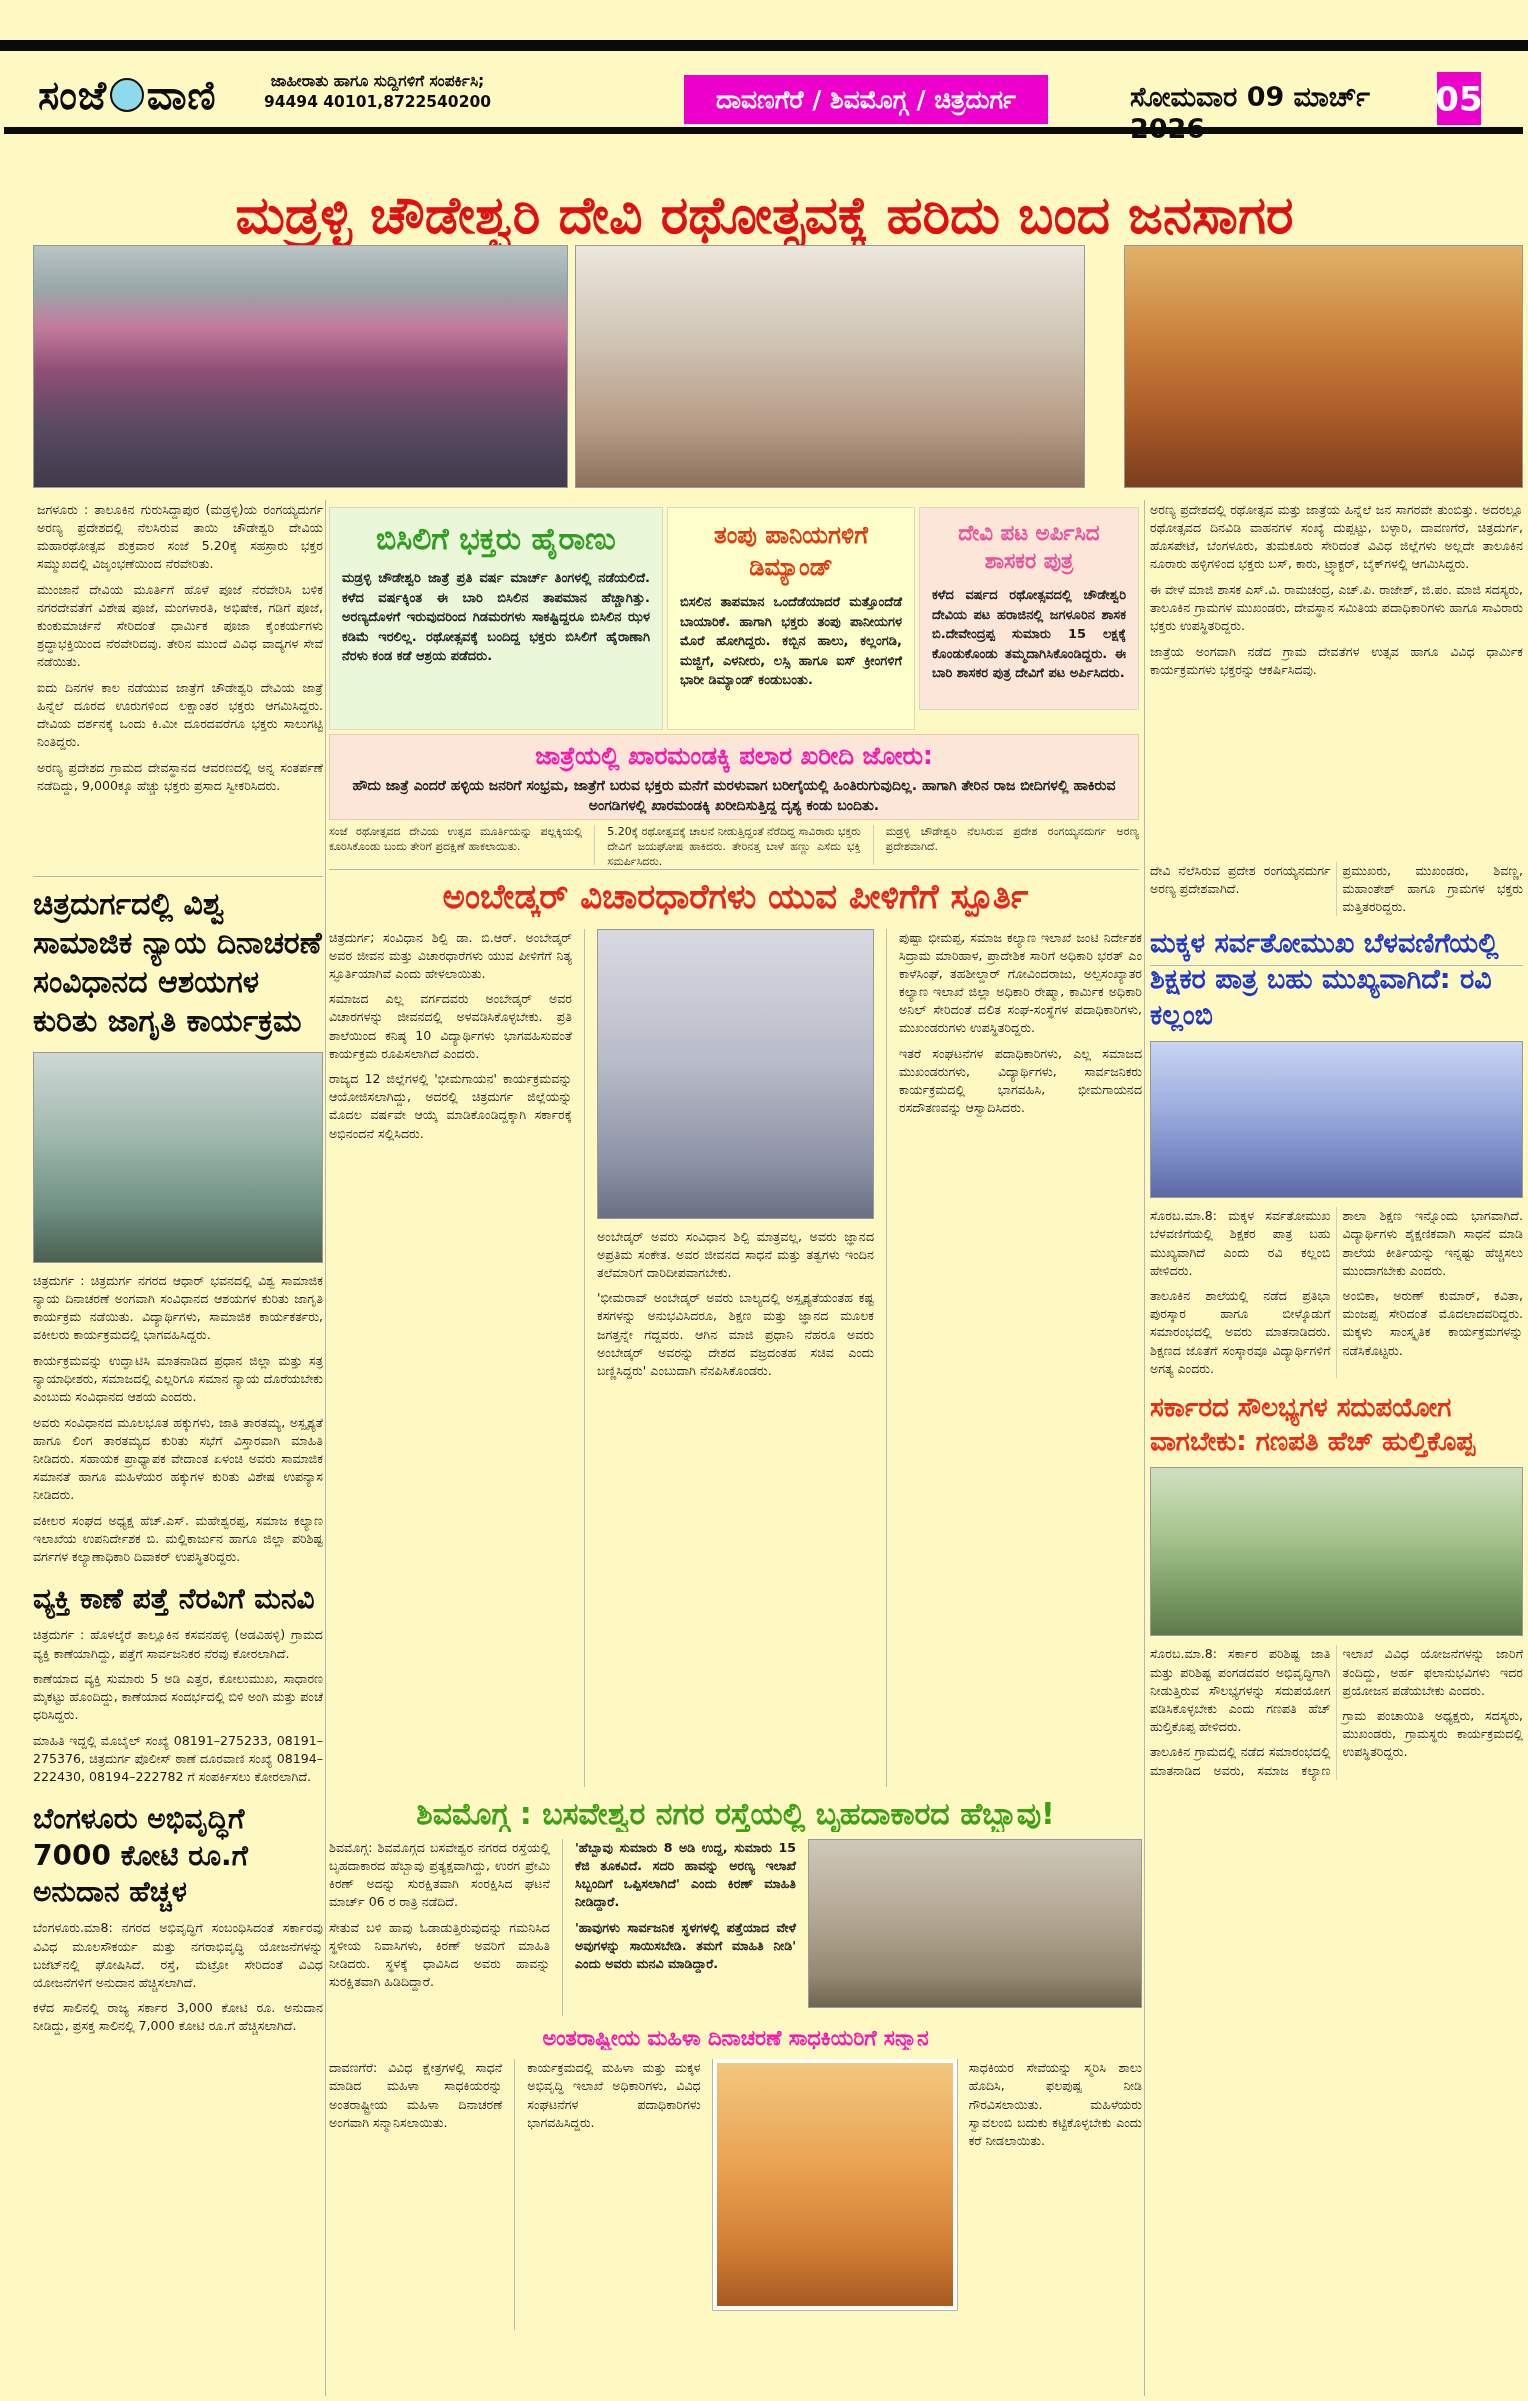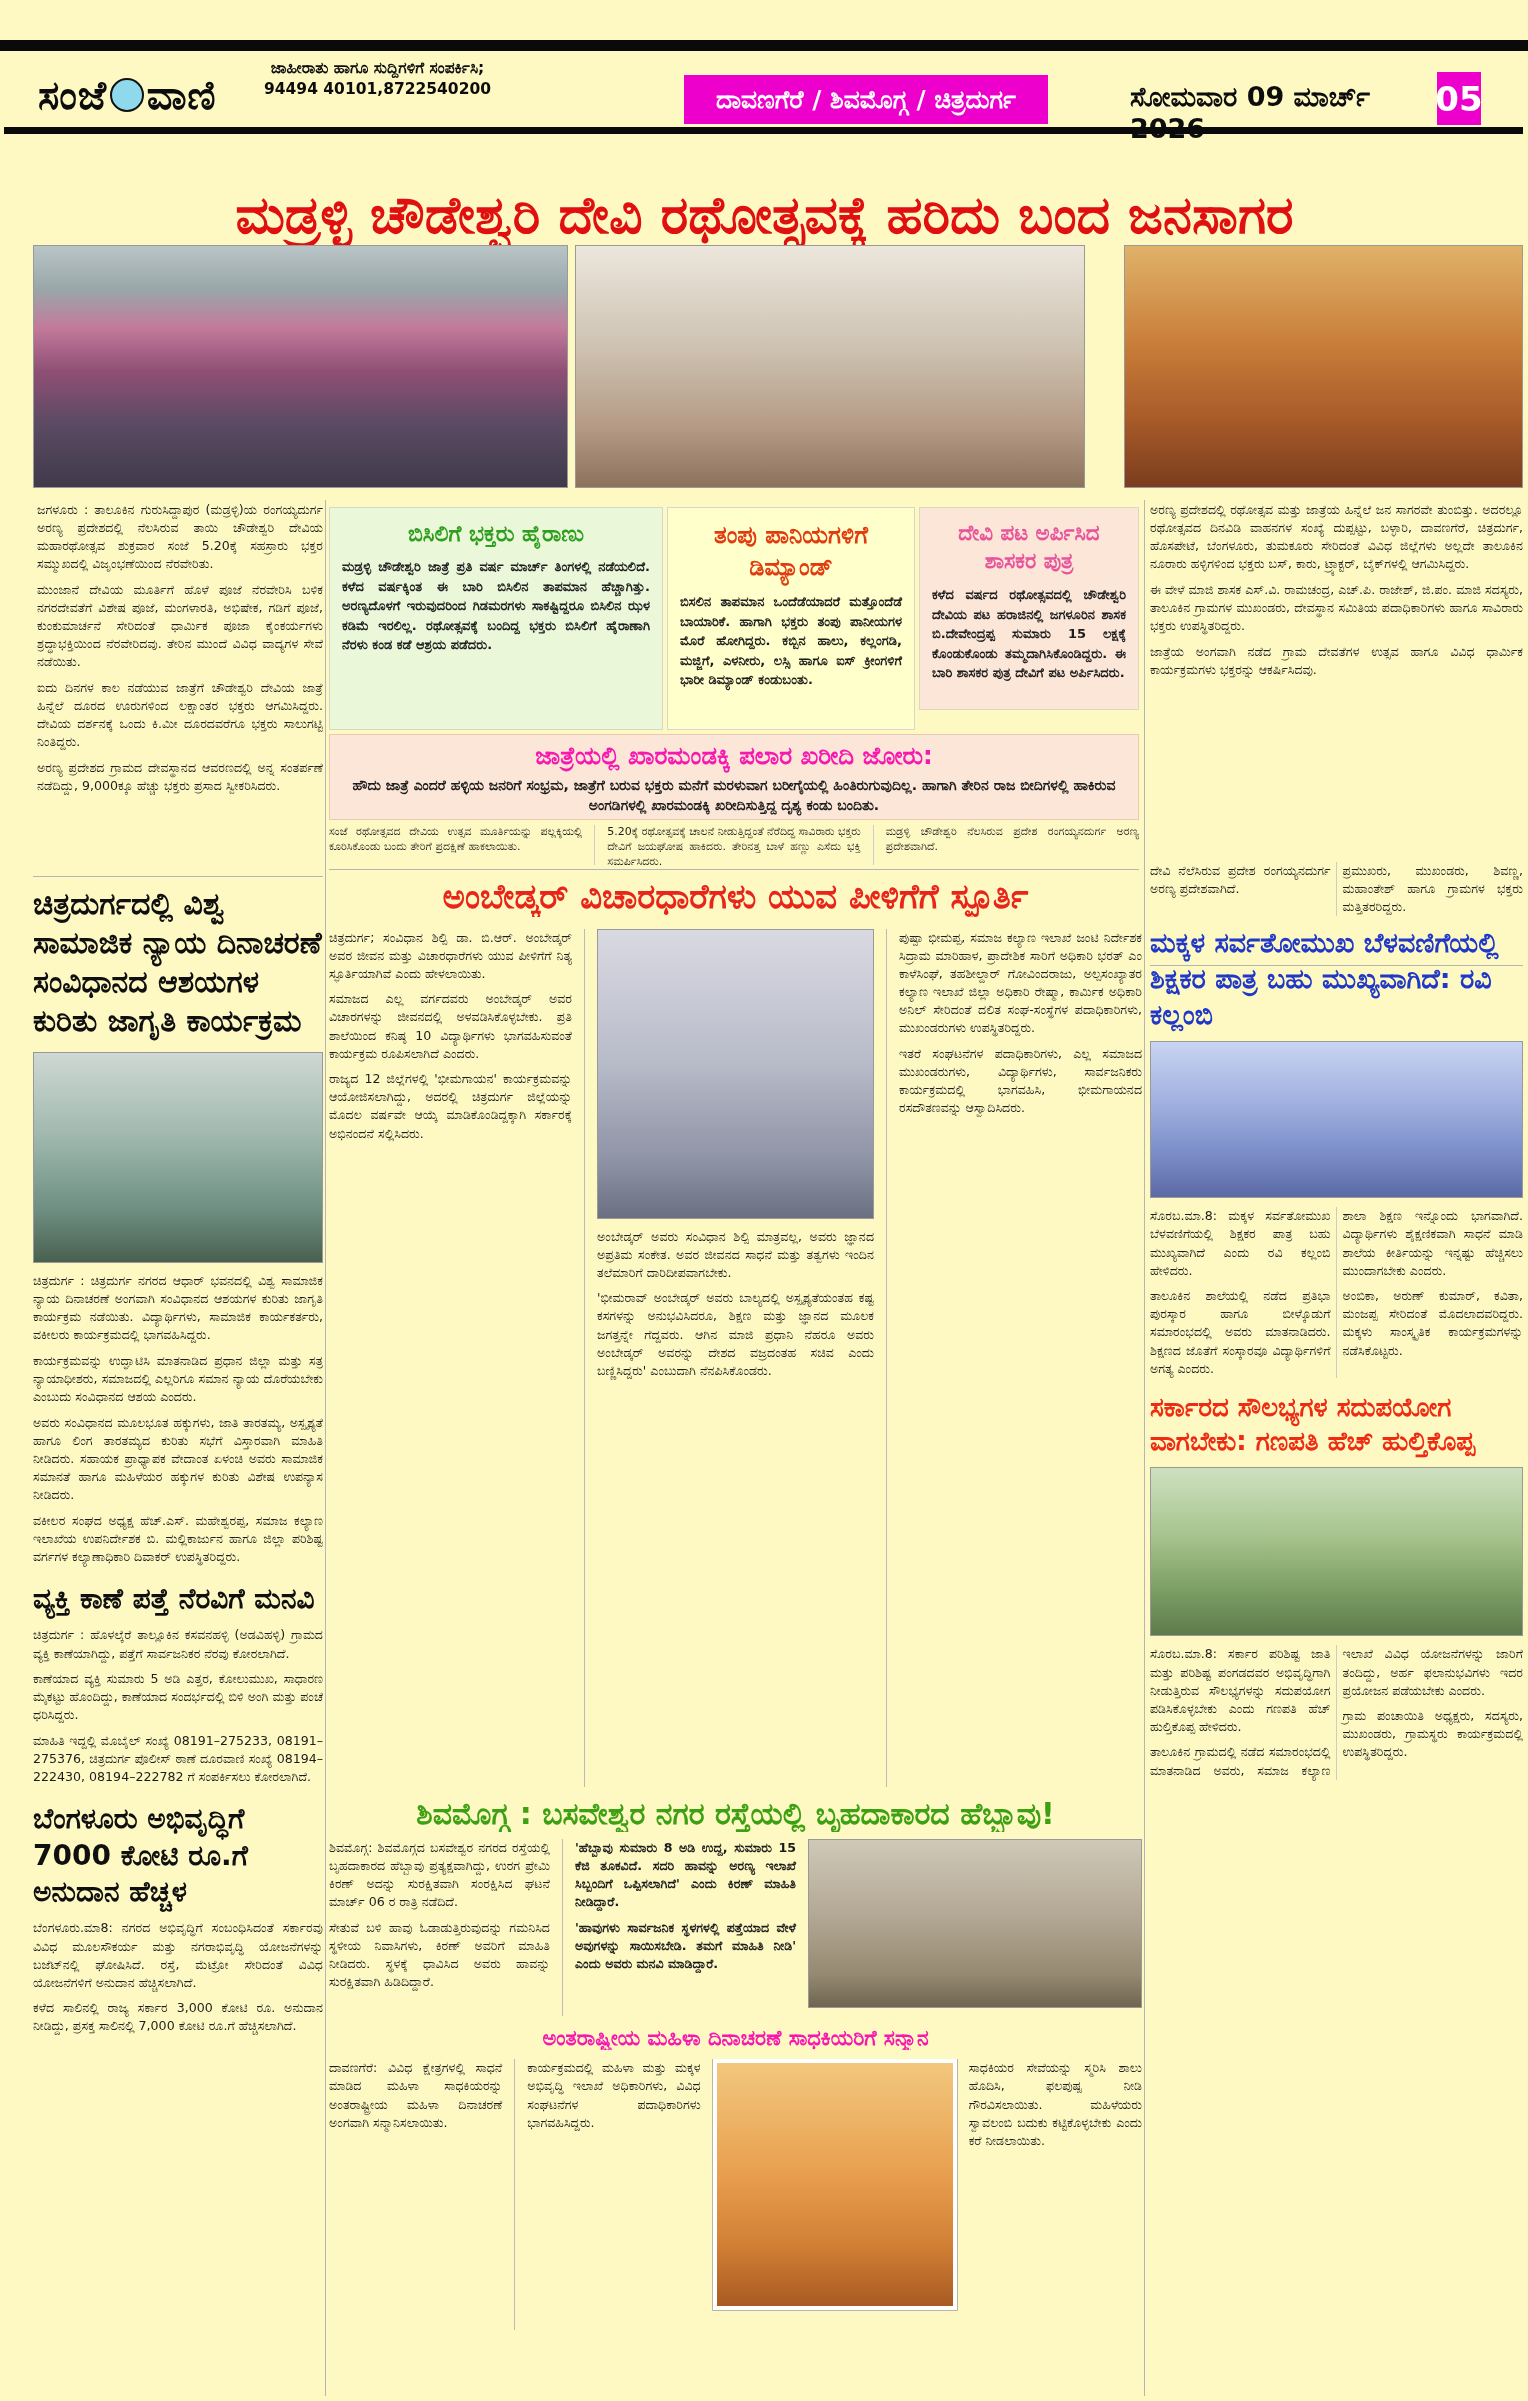--- a/index.html
+++ b/index.html
@@ -9,21 +9,21 @@
   }
   html,body{margin:0;padding:0;background:#888;}
   #page{position:relative;width:1528px;height:2401px;background:#fef9c3;
         font-family:"DejaVu Sans","Liberation Sans",sans-serif;color:var(--ink);overflow:hidden;}
   
   .topbar{position:absolute;left:0;top:40px;width:1528px;height:11px;background:#0a0a0a;}
   .masthead{position:absolute;left:38px;top:69px;height:52px;display:flex;align-items:center;
             font-size:40px;font-weight:bold;color:#0d0d0d;letter-spacing:0.7px;}
   .bird{display:inline-block;width:30px;height:30px;border-radius:50%;background:#8fd9ec;
         border:2.2px solid #111;margin:0 3px;}
-  .contact{position:absolute;left:248px;top:58px;width:259px;text-align:center;
+  .contact{position:absolute;left:248px;top:71px;width:259px;text-align:center;
            font-weight:bold;font-size:15.5px;line-height:1.35;color:#0d0d0d;}
   .edition{position:absolute;left:684px;top:75px;width:364px;height:49px;background:var(--mag);
            color:#fff;font-weight:bold;font-size:25px;display:flex;align-items:center;justify-content:center;}
   .date{position:absolute;left:1130px;top:81px;width:296px;font-size:27px;font-weight:bold;color:#0d0d0d;}
   .pageno{position:absolute;left:1437px;top:72px;width:44px;height:53px;background:var(--mag);color:#fff;
           font-size:34px;font-weight:bold;display:flex;align-items:center;justify-content:center;}
   .hrule{position:absolute;left:4.4px;top:127px;width:1519px;height:6.7px;background:#0a0a0a;}
   .headline-main{position:absolute;left:12px;top:143px;width:1505px;text-align:center;font-size:52px;
                  font-weight:bold;color:#e01010;line-height:1.45;white-space:nowrap;overflow:hidden;}
   
@@ -44,21 +44,21 @@
   
   p.b{font-size:12.6px;line-height:1.44;text-align:justify;margin:0 0 7.4px;}
   
   #lead-col1{position:absolute;left:37px;top:501px;width:286px;height:368px;overflow:hidden;}
   #lead-right{position:absolute;left:1150px;top:501px;width:373px;height:356px;overflow:hidden;}
   
   .box{position:absolute;top:507px;border:0.7px solid #d8d8c8;padding:9px 12px;box-sizing:border-box;overflow:hidden;}
   .box h3{margin:1.5px 0 9px;text-align:center;line-height:1.35;}
   .box p{font-size:13px;font-weight:bold;line-height:1.5;text-align:justify;margin:0;}
   #box-heat{left:329px;width:334px;height:223px;background:#eaf7d9;}
-  #box-heat h3{color:var(--boxgreen);font-size:22px;}
+  #box-heat h3{color:var(--boxgreen);font-size:30px;}
   #box-drinks{left:667px;width:248px;height:223px;background:#ffffcb;}
   #box-drinks h3{color:var(--boxred);font-size:24px;}
   #box-mla{left:919px;width:220px;height:203px;background:#fbe6d7;}
   #box-mla h3{color:var(--boxpink);font-size:21.4px;}
   #strip{position:absolute;left:329px;top:734px;width:810px;height:86px;background:#fbe6d7;
          border:0.7px solid #e8c9b4;box-sizing:border-box;padding:6px 16.3px;text-align:center;overflow:hidden;}
   #strip h3{color:var(--pink);font-size:24.4px;margin:0 0 6px;}
   #strip p{font-weight:bold;font-size:14px;line-height:1.42;margin:0;}
   #lead-tail{position:absolute;left:329px;top:825px;width:810px;height:40px;display:flex;gap:12px;overflow:hidden;}
   #lead-tail div{flex:1;}

